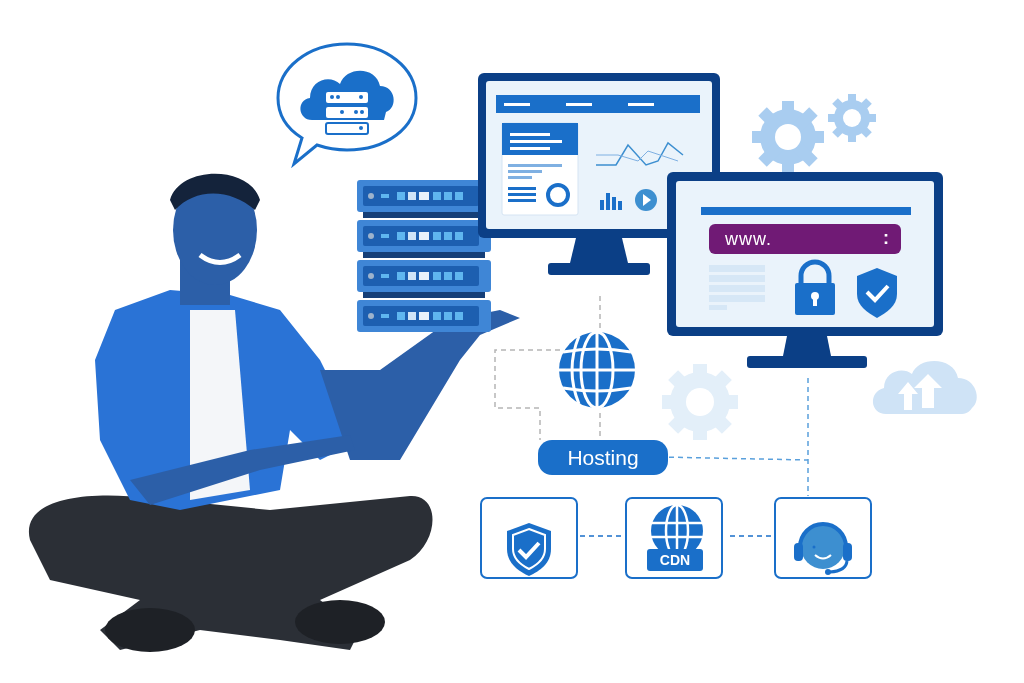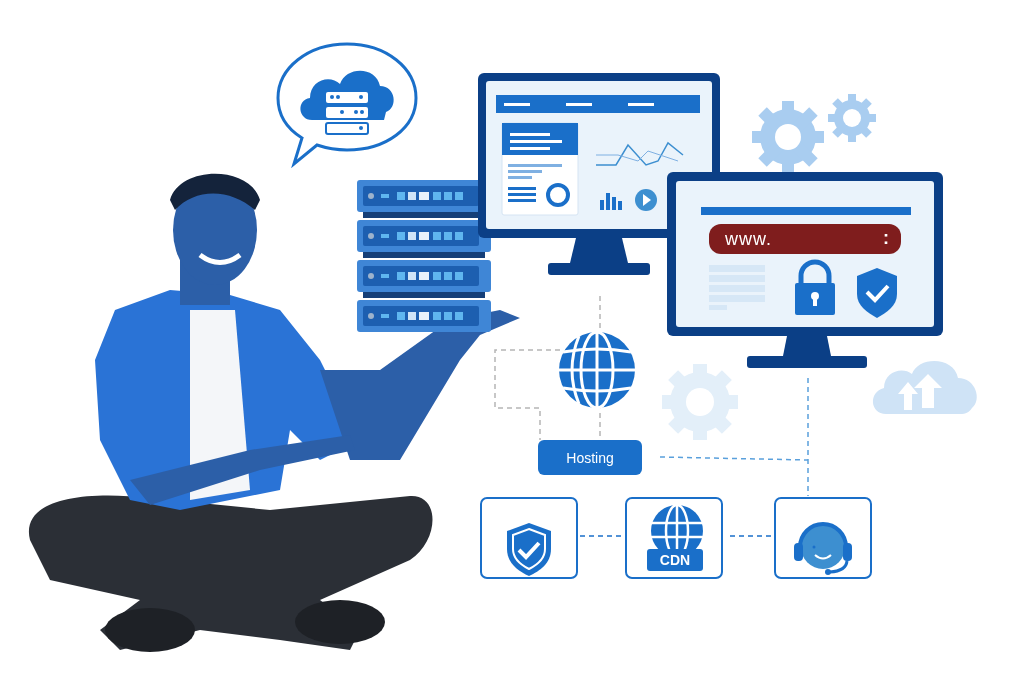--- a/index.html
+++ b/index.html
@@ -1,19 +1,19 @@
 <!DOCTYPE html>
 <html><head>
 <meta charset="utf-8">
 <style>
   html,body{margin:0;padding:0;background:#fff;}
   body{width:1024px;height:683px;position:relative;overflow:hidden;font-family:"Liberation Sans","DejaVu Sans",sans-serif;}
   .abs{position:absolute;}
   svg{display:block;}
-  .hosting{left:538px;top:440px;width:104px;height:35px;background:#1a6fc9;border-radius:6px;color:#fff;font-size:14px;display:flex;align-items:center;justify-content:center;}
+  .hosting{left:538px;top:440px;width:130px;height:35px;background:#1a6fc9;border-radius:14px;color:#fff;font-size:21px;display:flex;align-items:center;justify-content:center;}
   .card{width:98px;height:82px;border:2px solid #1a6fc9;border-radius:7px;background:#fff;box-sizing:border-box;display:flex;align-items:flex-end;justify-content:center;}
   .www{position:absolute;left:15px;top:10px;color:#fff;font-size:18px;letter-spacing:1px;}
   .cdn-label{position:absolute;left:20px;bottom:6px;width:56px;height:22px;background:#1a6fc9;border-radius:3px;color:#fff;font-size:14px;font-weight:bold;display:flex;align-items:center;justify-content:center;}
 </style>
 </head>
 <body>
 
 <div class="abs" style="left:272px;top:40px;">
   <svg width="150" height="130" viewBox="0 0 150 130">
     <path d="M75 4 C114 4 144 28 144 58 C144 88 114 110 75 110 C64 110 54 108 45 105 L22 124 L30 98 C14 88 6 74 6 58 C6 28 36 4 75 4Z" fill="#fff" stroke="#1a6fc9" stroke-width="3"></path>
@@ -140,21 +140,21 @@
       <rect x="42" y="133" width="18" height="5" fill="#d6e7f6"></rect>
     <path d="M134 112 L134 104 A14 14 0 0 1 162 104 L162 112" fill="none" stroke="#1a6fc9" stroke-width="5"></path>
     <rect x="128" y="111" width="40" height="32" rx="2" fill="#1a6fc9"></rect>
     <circle cx="148" cy="124" r="4" fill="#fff"></circle>
       <rect x="146" y="124" width="4" height="10" fill="#fff"></rect>
     <path d="M210 96 L230 104 L230 122 C230 134 220 140 210 146 C200 140 190 134 190 122 L190 104Z" fill="#1a6fc9"></path>
     <polyline points="200,120 208,128 221,114" fill="none" stroke="#fff" stroke-width="4"></polyline>
     <path d="M120 164 L160 164 L164 184 L116 184Z" fill="#0b3f86"></path>
     <rect x="80" y="184" width="120" height="12" rx="3" fill="#0b3f86"></rect>
   </svg>
-  <div class="abs" style="left:42px;top:52px;width:192px;height:30px;background:#7f1d1d;border-radius:12px;">
+  <div class="abs" style="left:42px;top:52px;width:192px;height:30px;background:#701a75;border-radius:6px;">
     <span class="www" style="left:16px;top:5px;">www.</span>
     <span class="abs" style="right:12px;top:4px;color:#fff;font-size:18px;font-weight:bold;">:</span>
   </div>
 </div>
 
 <div class="abs" style="left:868px;top:352px;">
   <svg width="118" height="65" viewBox="0 0 118 65">
     <path d="M18 62 C2 62 0 40 16 36 C16 20 34 14 44 22 C50 4 86 4 90 26 C108 26 114 48 104 56 C100 62 96 62 90 62Z" fill="#cfe3f6"></path>
     <path d="M60 22 L74 36 L66 36 L66 56 L54 56 L54 36 L46 36Z" fill="#fff"></path>
     <path d="M40 30 L50 42 L44 42 L44 58 L36 58 L36 42 L30 42Z" fill="#fff"></path>

